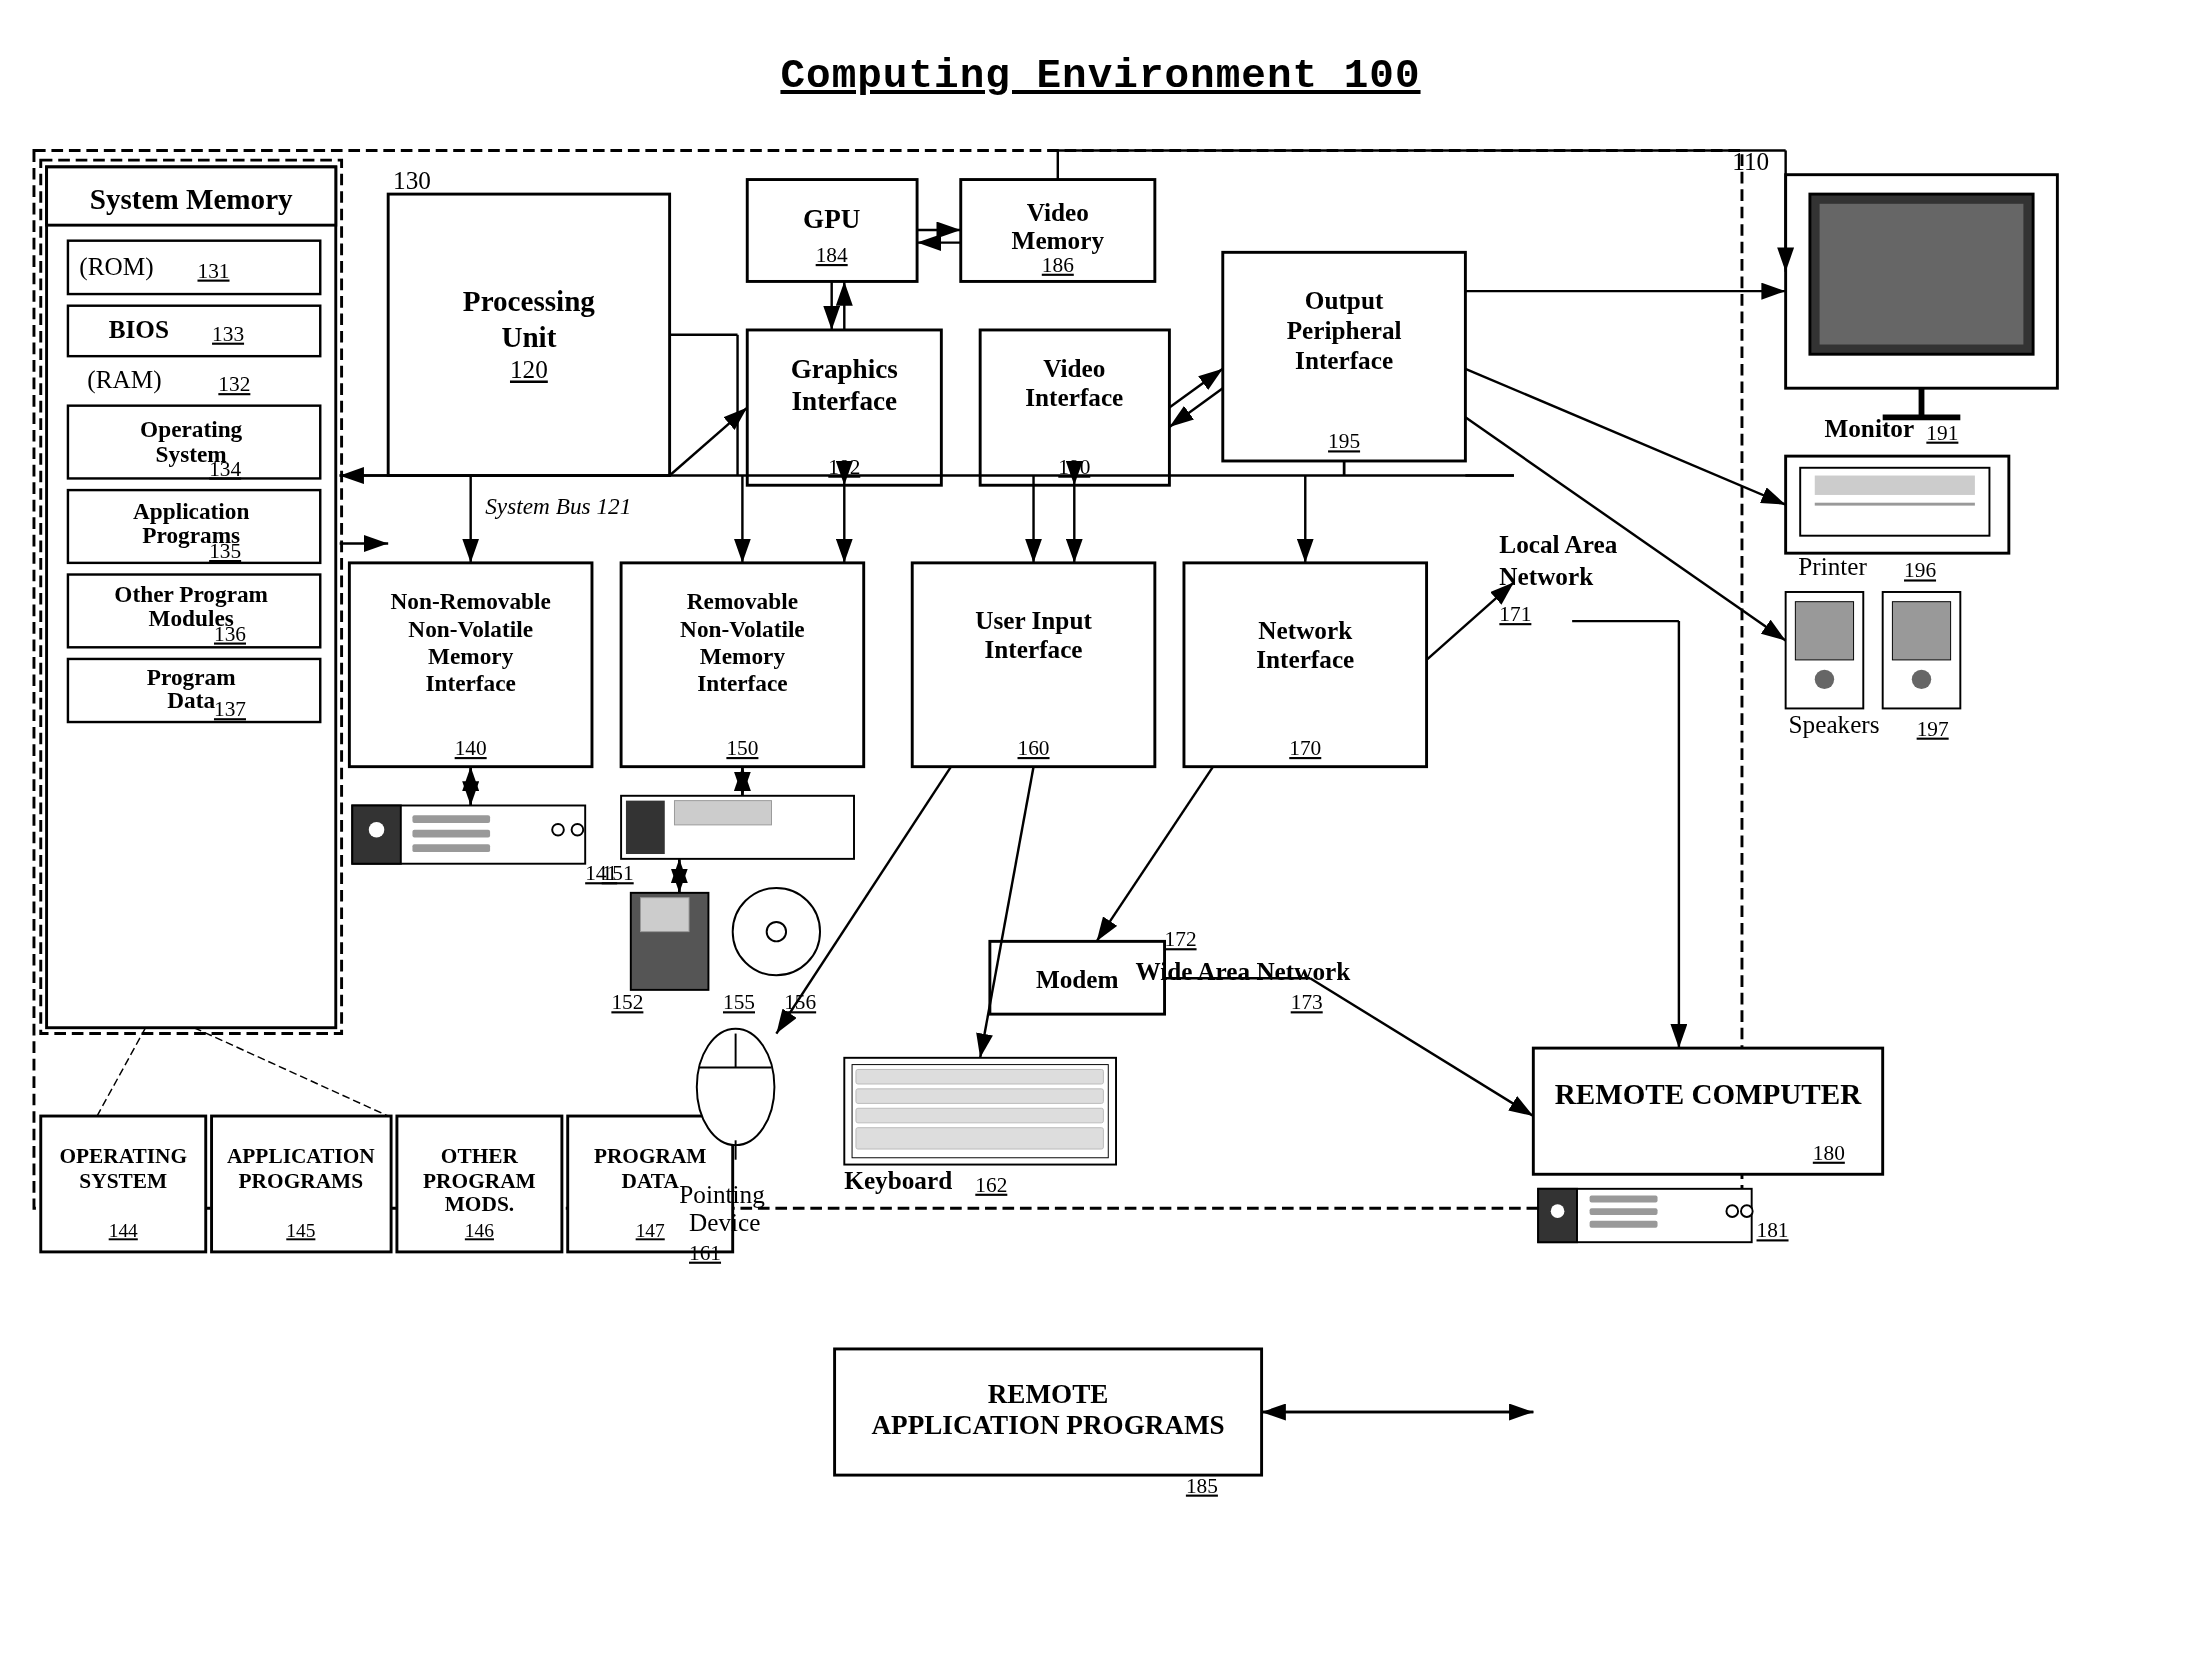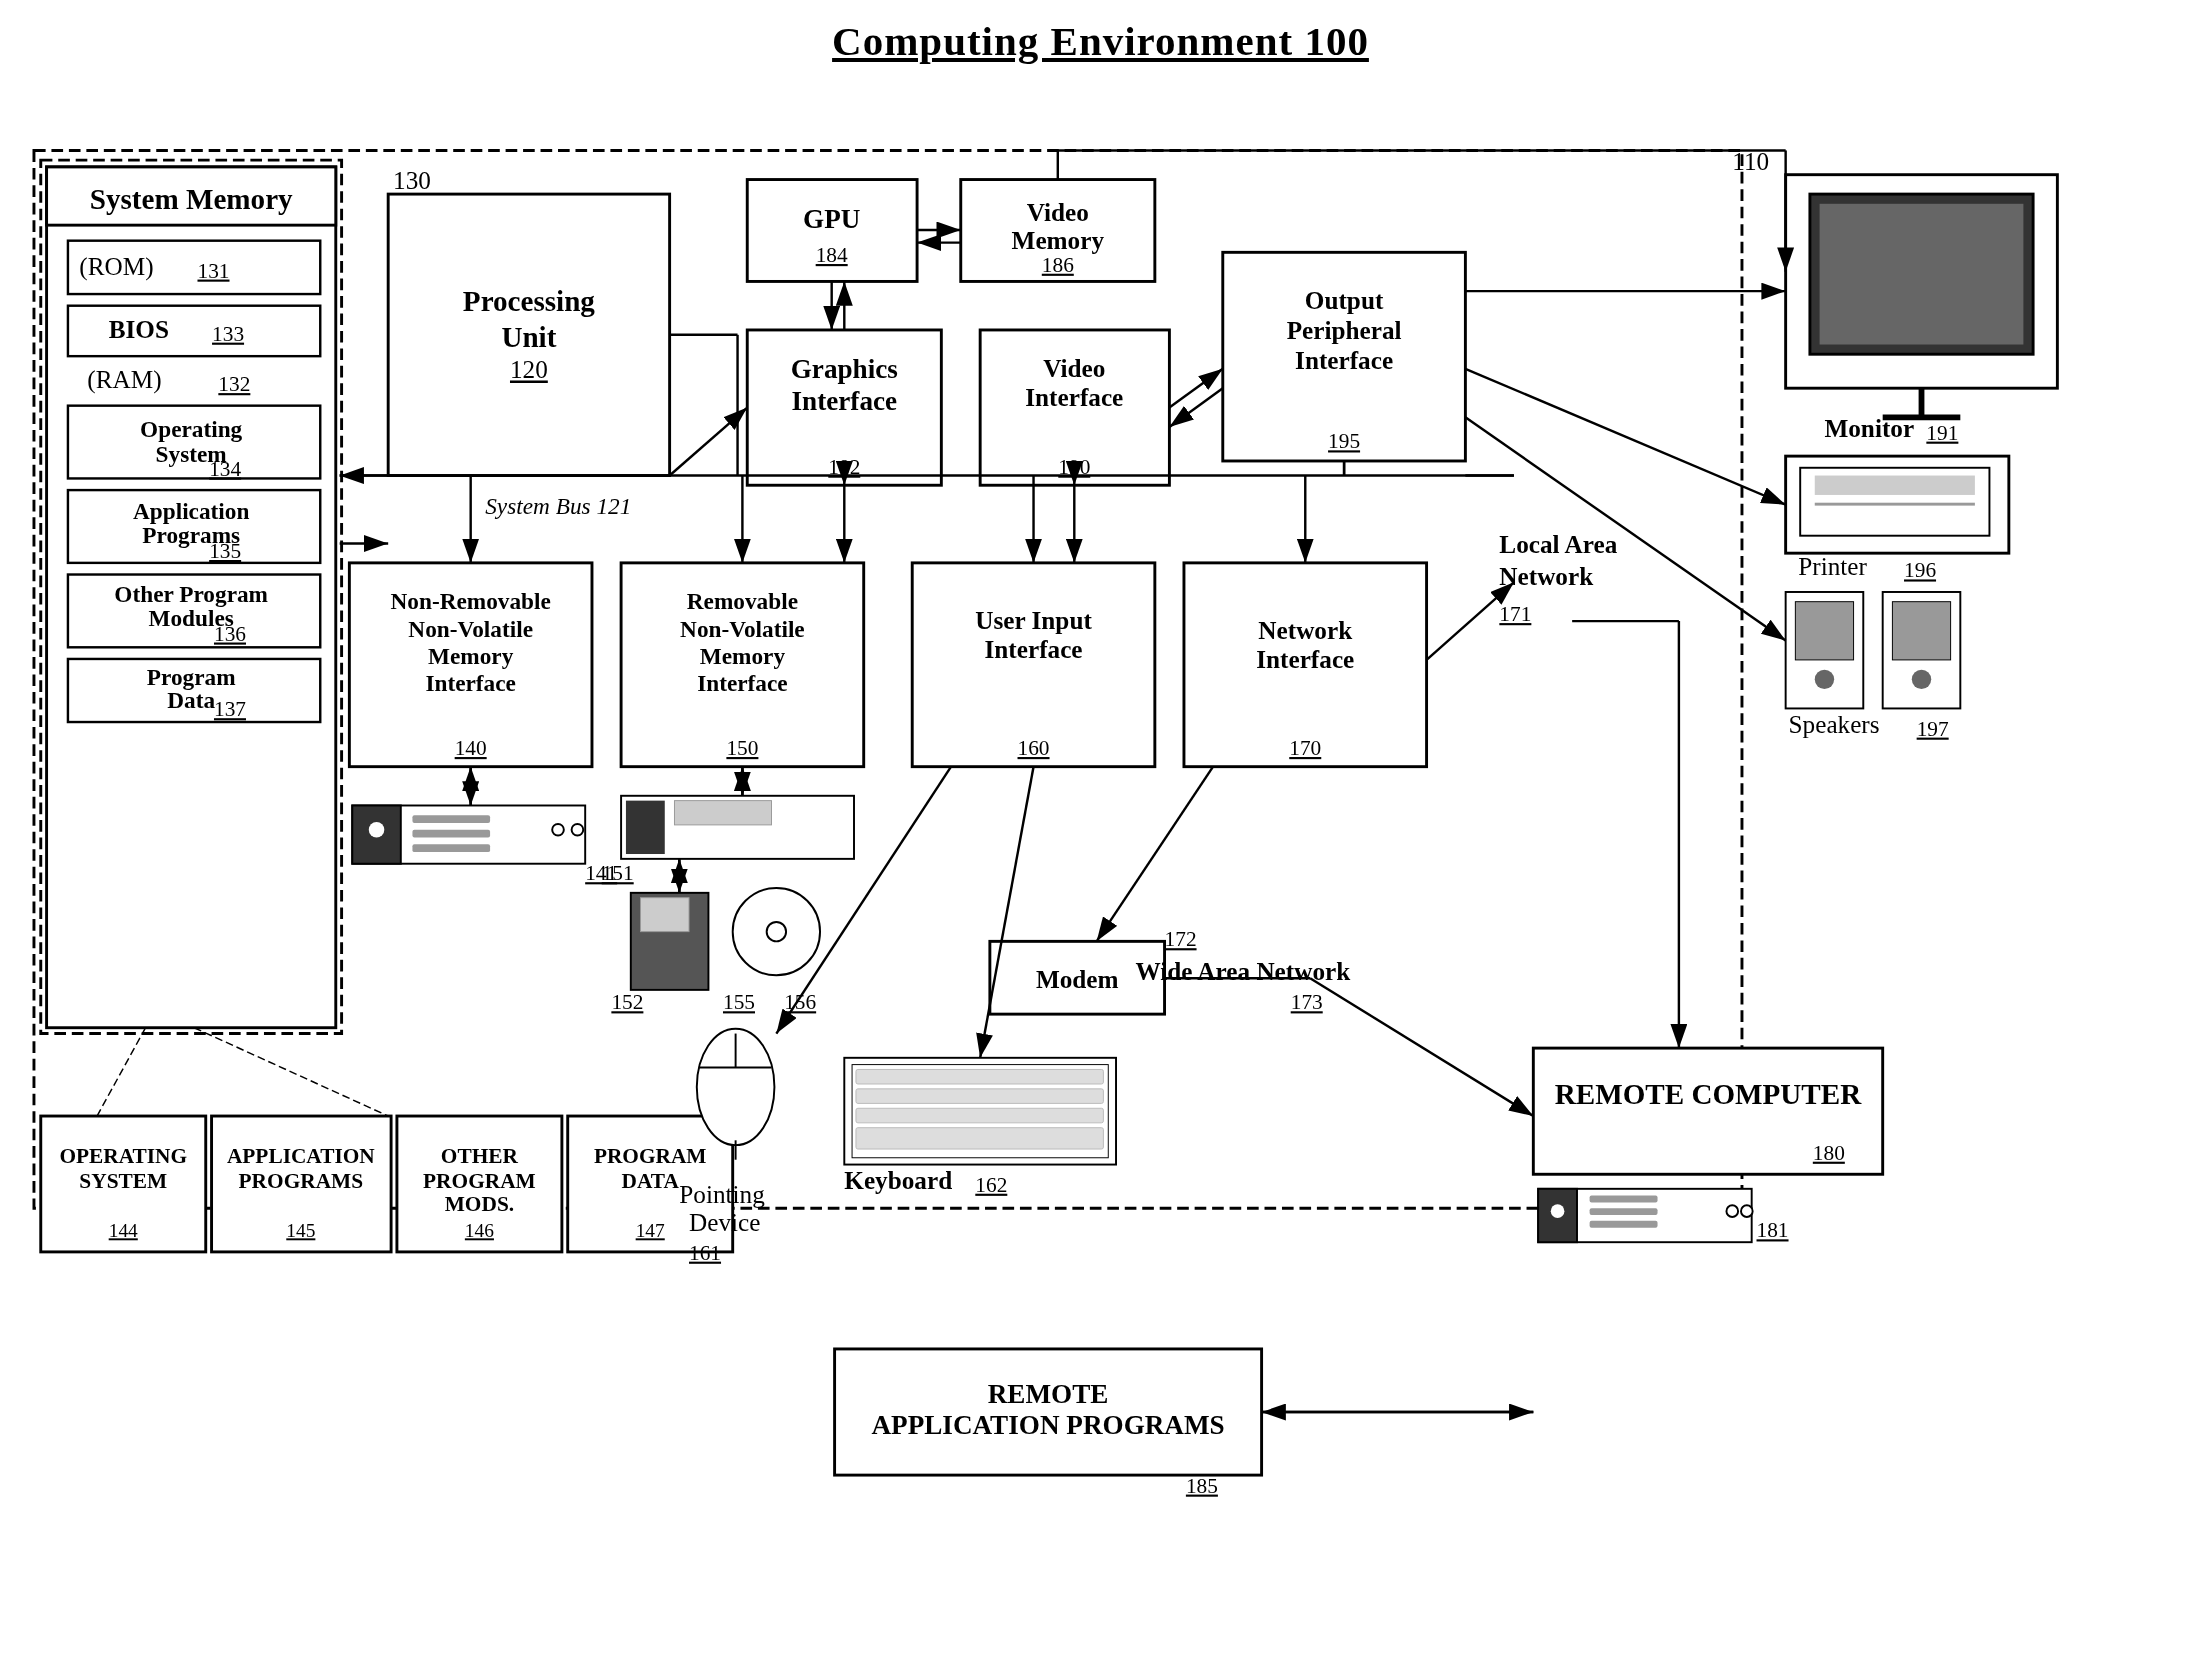--- a/index.html
+++ b/index.html
@@ -15,22 +15,23 @@
       width: 2201px;
       height: 1676px;
       background: white;
       position: relative;
     }
     .title {
       text-align: center;
       font-size: 41px;
       font-weight: bold;
       text-decoration: underline;
-      padding-top: 17px;
+      padding-top: 53px;
       letter-spacing: 1px;
+      font-family: Liberation Mono, monospace;
     }
     svg.arrows {
       position: absolute;
       top: 0; left: 0;
       width: 100%; height: 100%;
       pointer-events: none;
     }
   </style>
 </head>
 <body>

